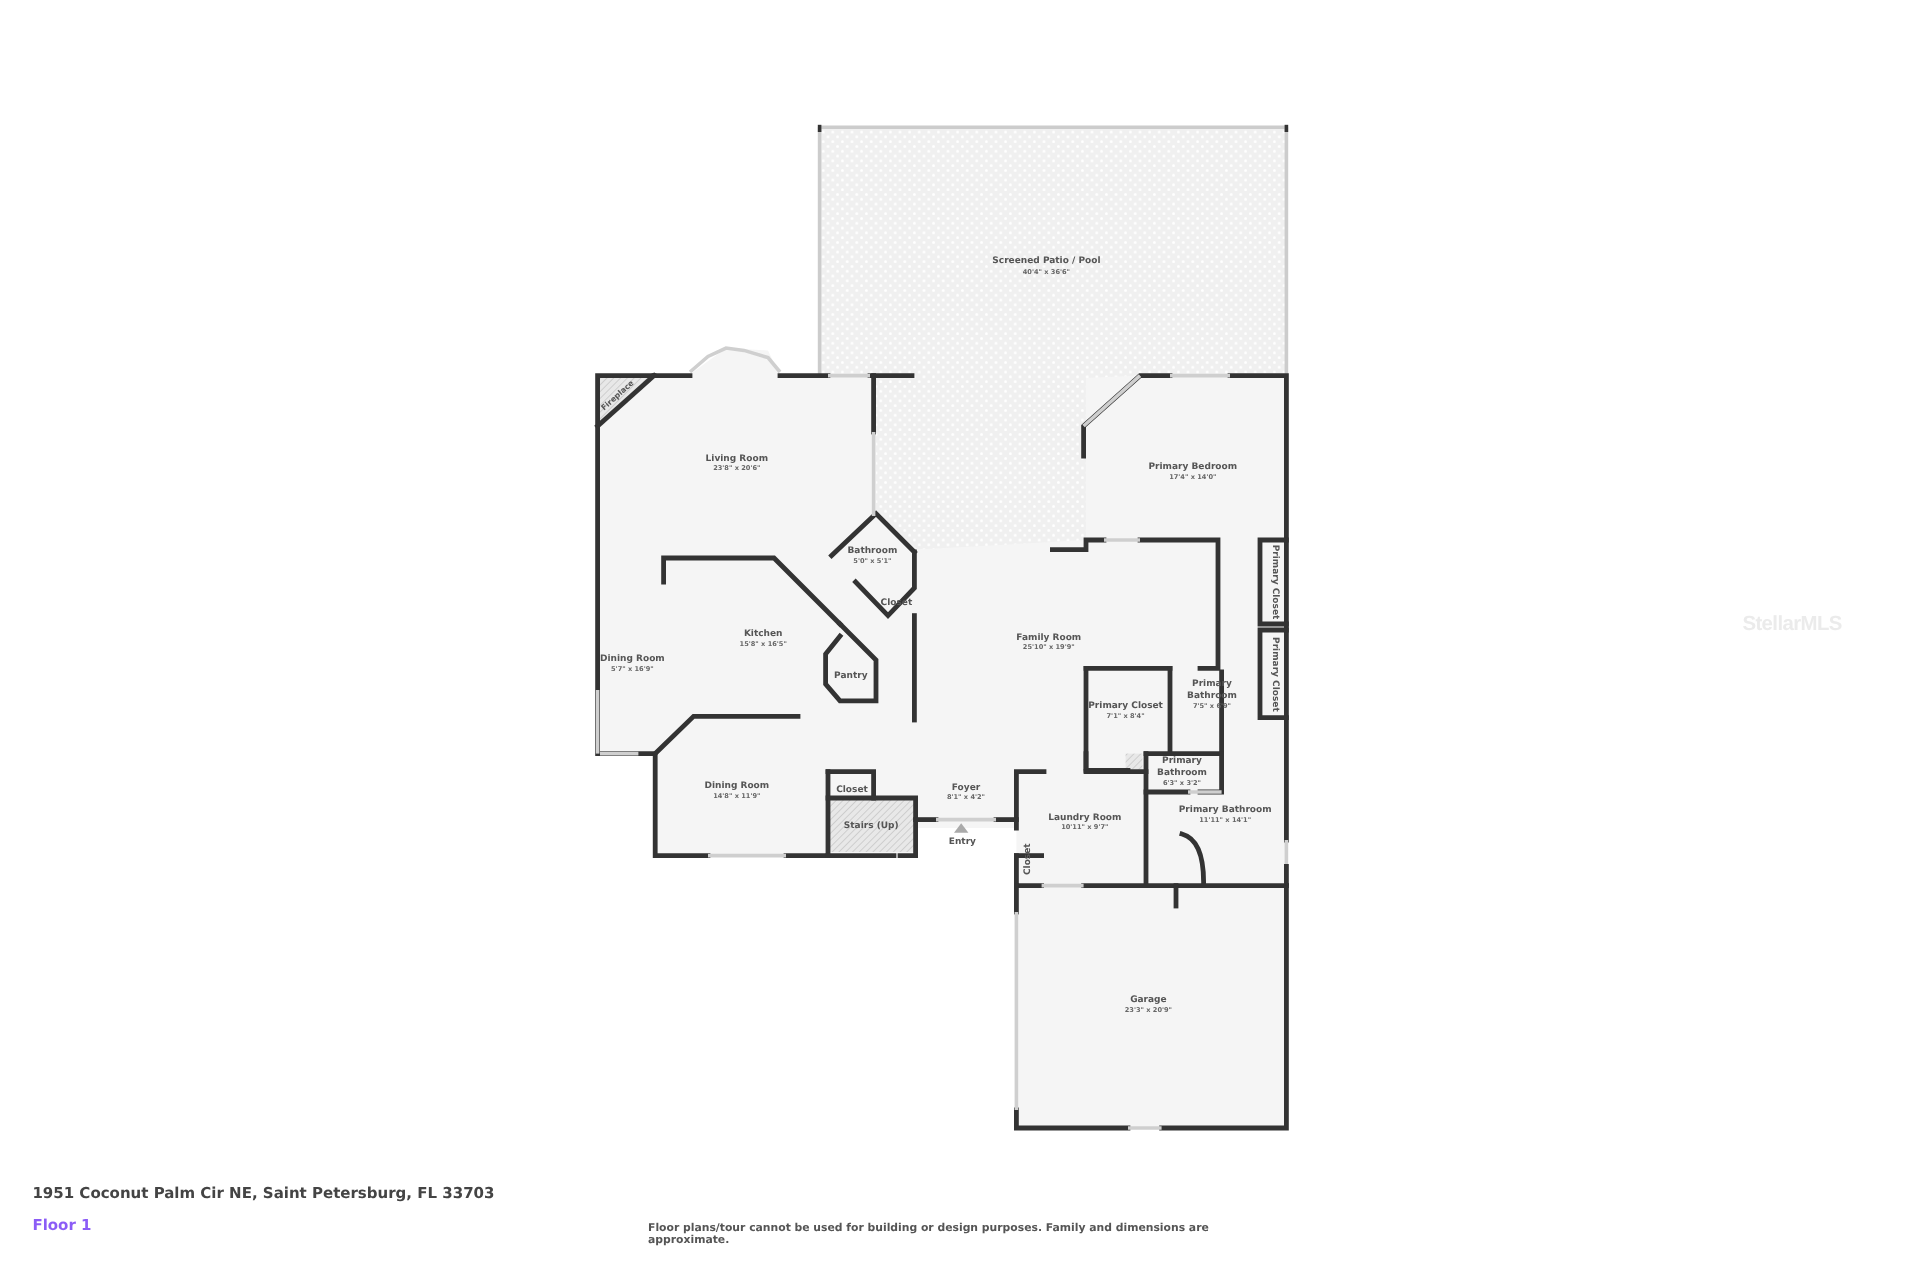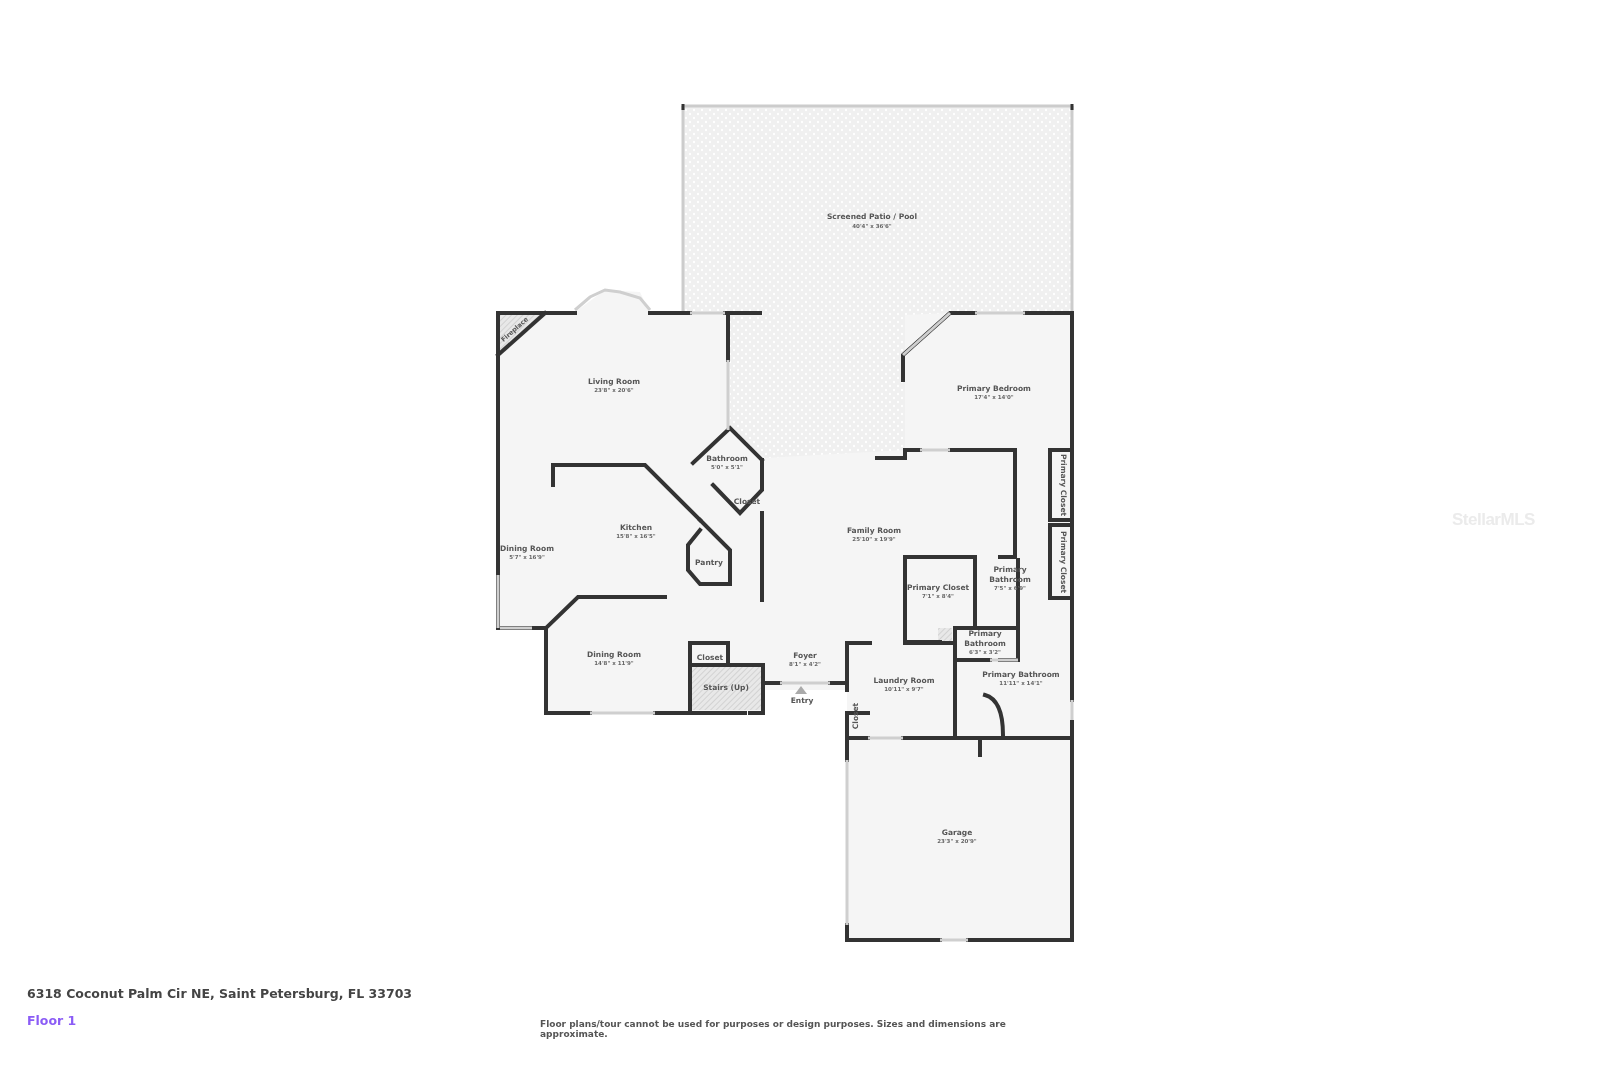--- a/index.html
+++ b/index.html
@@ -181,15 +181,15 @@
   <text class="room-name" x="904" y="683">Laundry Room</text>
   <text class="room-dim" x="904" y="691">10'11" x 9'7"</text>
 
   <text class="room-name" x="858" y="716" transform="rotate(-90 858 716)">Closet</text>
 
   <text class="room-name" x="957" y="835">Garage</text>
   <text class="room-dim" x="957" y="843">23'3" x 20'9"</text>
 </svg>
 
 <div class="watermark">StellarMLS</div>
-<div class="address">6318 Coconut Palm Cir NE, Saint Petersburg, FL 33703</div>
+<div class="address">1951 Coconut Palm Cir NE, Saint Petersburg, FL 33703</div>
 <div class="floor">Floor 1</div>
-<div class="disclaimer">Floor plans/tour cannot be used for purposes or design purposes. Sizes and dimensions are approximate.</div>
+<div class="disclaimer">Floor plans/tour cannot be used for building or design purposes. Family and dimensions are approximate.</div>
 
 </body></html>

